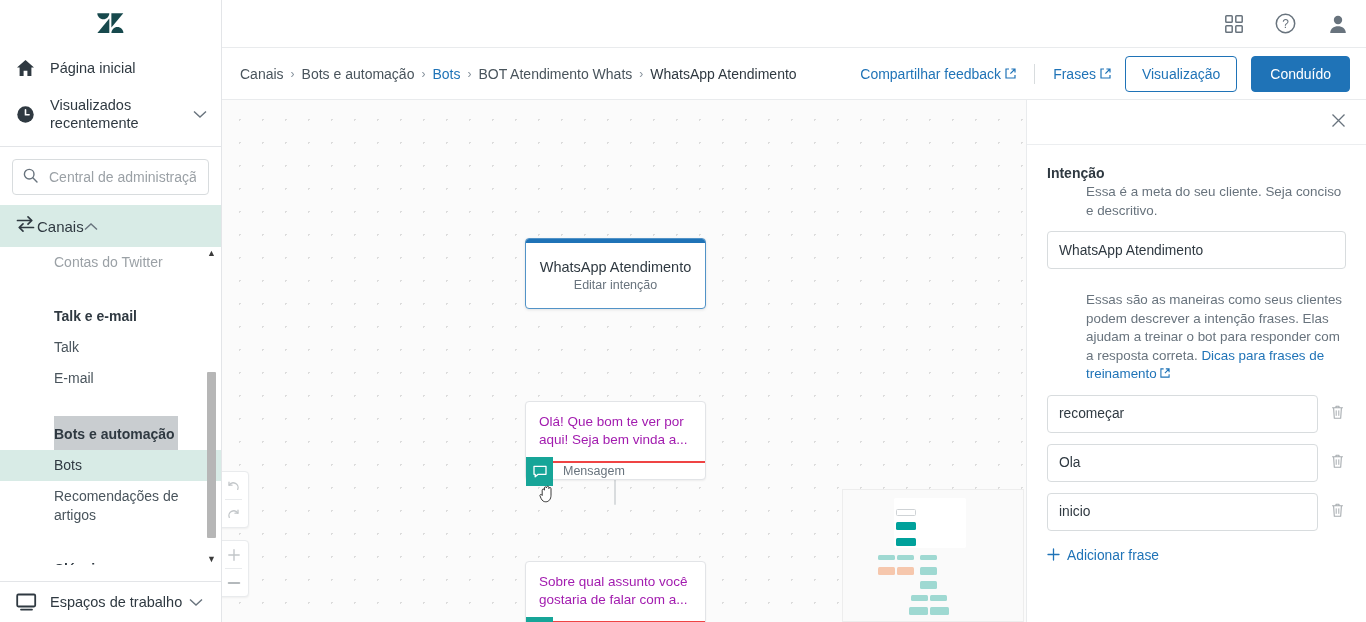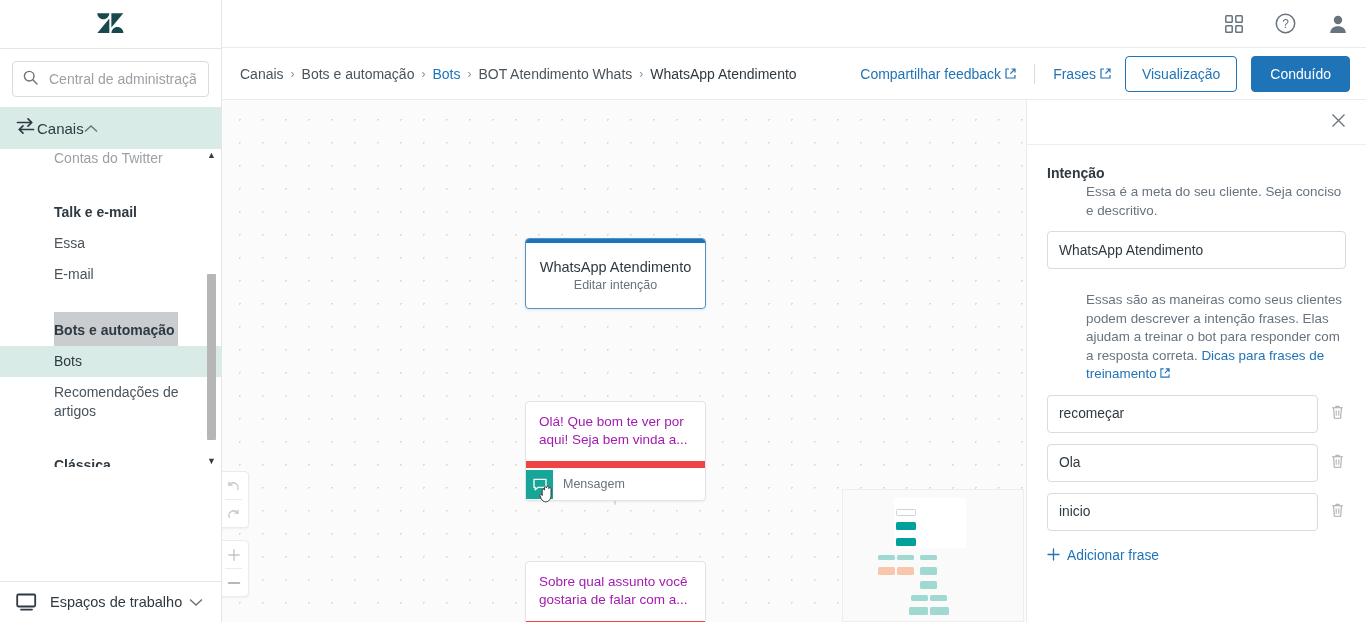--- a/index.html
+++ b/index.html
@@ -53,21 +53,21 @@
     background: #d8ebe6;
     padding: 10px 14px 10px 16px;
     min-height: 42px; cursor: pointer;
   }
   .sb-section-active .lbl { font-size: 15px; color: #2f3941; }
 
   .sb-scrollarea {
     position: relative;
     height: 318px;
     overflow: hidden;
-    padding-top: 6px;
+    padding-top: 12px;
   }
   .sb-sub { padding: 0 0 0 0; }
   .sb-sub-item {
     font-size: 14px; color: #49545c;
     padding: 6px 16px 6px 54px;
     line-height: 19px; cursor: pointer;
   }
   .sb-sub-head {
     font-size: 14px; color: #2f3941; font-weight: bold;
     padding: 9px 16px 6px 54px; line-height: 19px;
@@ -155,22 +155,22 @@
     text-align: center; font-size: 14.5px; color: #2f3941;
     padding: 16px 10px 0 10px; font-weight: normal;
   }
   .node .sub { text-align: center; font-size: 12.5px; color: #68737d; padding: 3px 10px 16px 10px; }
   .node .txt {
     font-size: 13.5px; color: #a21caf; line-height: 18px;
     padding: 11px 13px 12px 13px;
   }
   .node .foot {
     display: flex; align-items: center; gap: 10px;
-    border-top: 7px solid #ef4444;
-    height: 39px; padding-left: 0;
+    border-top: 2px solid #ef4444;
+    height: 18px; padding-left: 0;
   }
   .badge {
     width: 27px; height: 29px; background: #17a598;
     display: flex; align-items: center; justify-content: center;
     flex: 0 0 27px;
   }
   .foot .flabel { font-size: 12.5px; color: #68737d; }
   .connector { position: absolute; width: 2px; background: #d9dcde; border-radius: 1px; }
 
   .canvas-ctrl {
@@ -237,20 +237,44 @@
 
     <div class="sb-logo">
       <svg width="27" height="25" viewBox="0 0 27 25">
         <path d="M12.3 6.6V21H0.4z" fill="#17494d"></path>
         <path d="M12.3 1.2c0 3.3-2.7 6-6 6s-6-2.7-6-6z" fill="#17494d"></path>
         <path d="M14.4 21c0-3.3 2.7-6 6-6s6 2.7 6 6z" fill="#17494d"></path>
         <path d="M14.4 15.6V1.2h11.9z" fill="#17494d"></path>
       </svg>
     </div>
 
+    <div class="sb-top">
+      <div class="sb-row">
+        <span class="ic">
+          <svg width="19" height="18" viewBox="0 0 19 18">
+              <path d="M9.5 1L18 8.6h-2.6V17h-4v-5.2h-3.8V17h-4V8.6H1z" fill="#2f3941"></path>
+            </svg>
+        </span>
+        <span class="lbl">Página inicial</span>
+      </div>
+      <div class="sb-row">
+        <span class="ic">
+          <svg width="19" height="19" viewBox="0 0 19 19">
+              <circle cx="9.5" cy="9.5" r="8.2" fill="#2f3941"></circle>
+              <path d="M9.5 4.8v5h3.6" stroke="#fff" stroke-width="1.6" fill="none" stroke-linecap="round"></path>
+            </svg>
+        </span>
+        <span class="lbl" style="max-width:120px">Visualizados recentemente</span>
+        <span class="chev">
+          <svg width="14" height="9" viewBox="0 0 14 9">
+              <path d="M1 1.5L7 7l6-5.5" stroke="#68737d" stroke-width="1.4" fill="none"></path>
+            </svg>
+        </span>
+      </div>
+    </div>
 
     <div class="sb-divider"></div>
 
     <div class="sb-search-wrap">
       <div class="sb-search">
         <span>
           <svg width="15" height="15" viewBox="0 0 15 15">
               <circle cx="6.2" cy="6.2" r="4.8" stroke="#68737d" stroke-width="1.4" fill="none"></circle>
               <path d="M9.8 9.8L14 14" stroke="#68737d" stroke-width="1.4" stroke-linecap="round"></path>
             </svg>
@@ -272,21 +296,21 @@
             <path d="M1 7.5L7 2l6 5.5" stroke="#68737d" stroke-width="1.4" fill="none"></path>
           </svg>
       </span>
     </div>
 
     <div class="sb-scrollarea">
       <div class="sb-sub">
         <div class="sb-sub-item sb-cut" style="padding-top:0;margin-top:-6px">Contas do Twitter</div>
 
         <div class="sb-sub-head" style="margin-top:20px">Talk e e-mail</div>
-        <div class="sb-sub-item">Essa</div>
+        <div class="sb-sub-item">Talk</div>
         <div class="sb-sub-item">E-mail</div>
 
         <div style="margin-top:22px">
           <span class="sb-sub-head sel">Bots e automação</span>
         </div>
         <div class="sb-sub-item active">Bots</div>
         <div class="sb-sub-item">Recomendações de artigos</div>
 
         <div class="sb-sub-head" style="margin-top:20px">Clássica</div>
 

